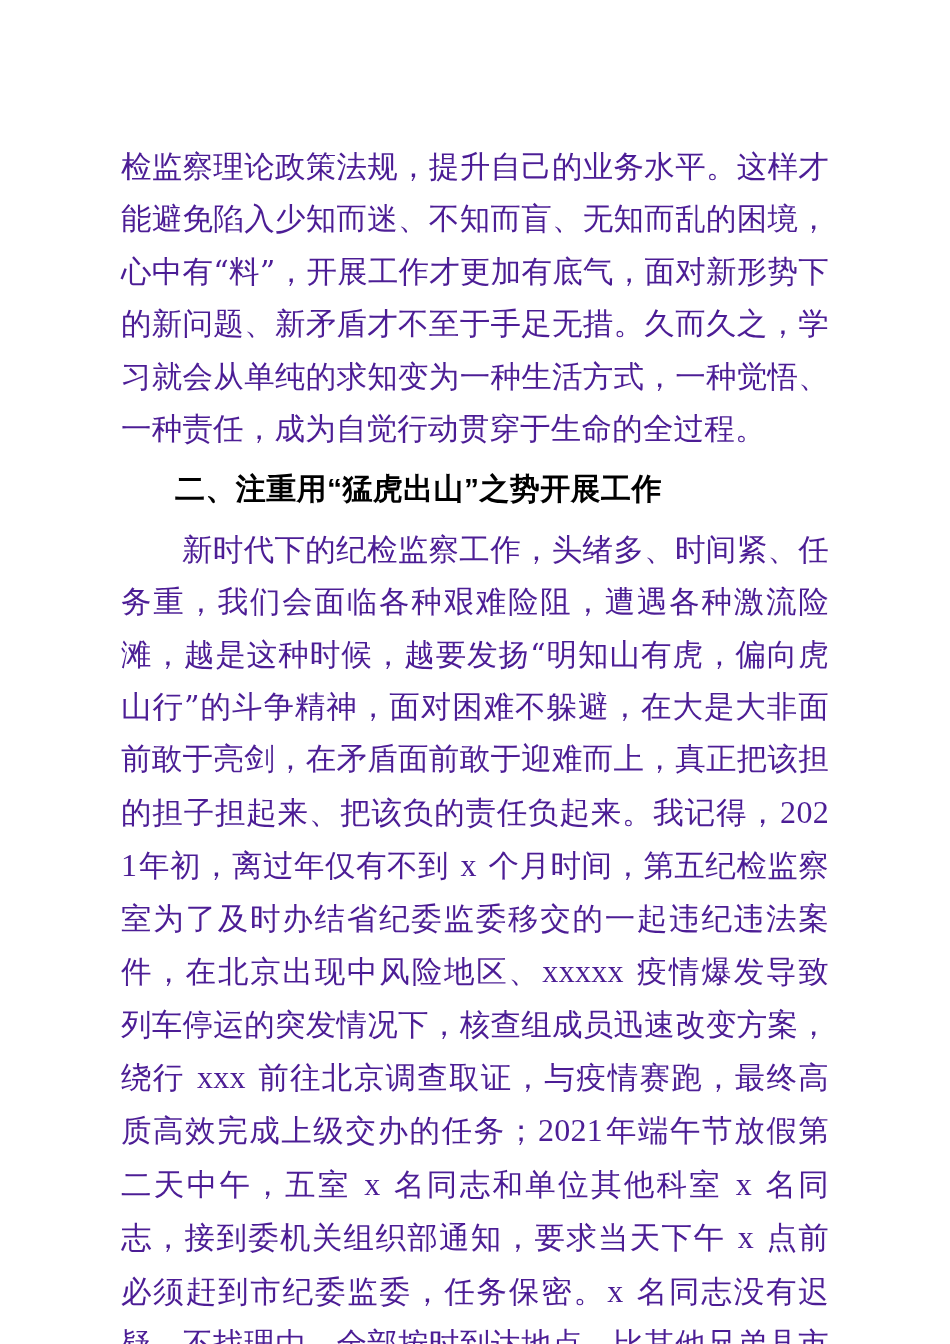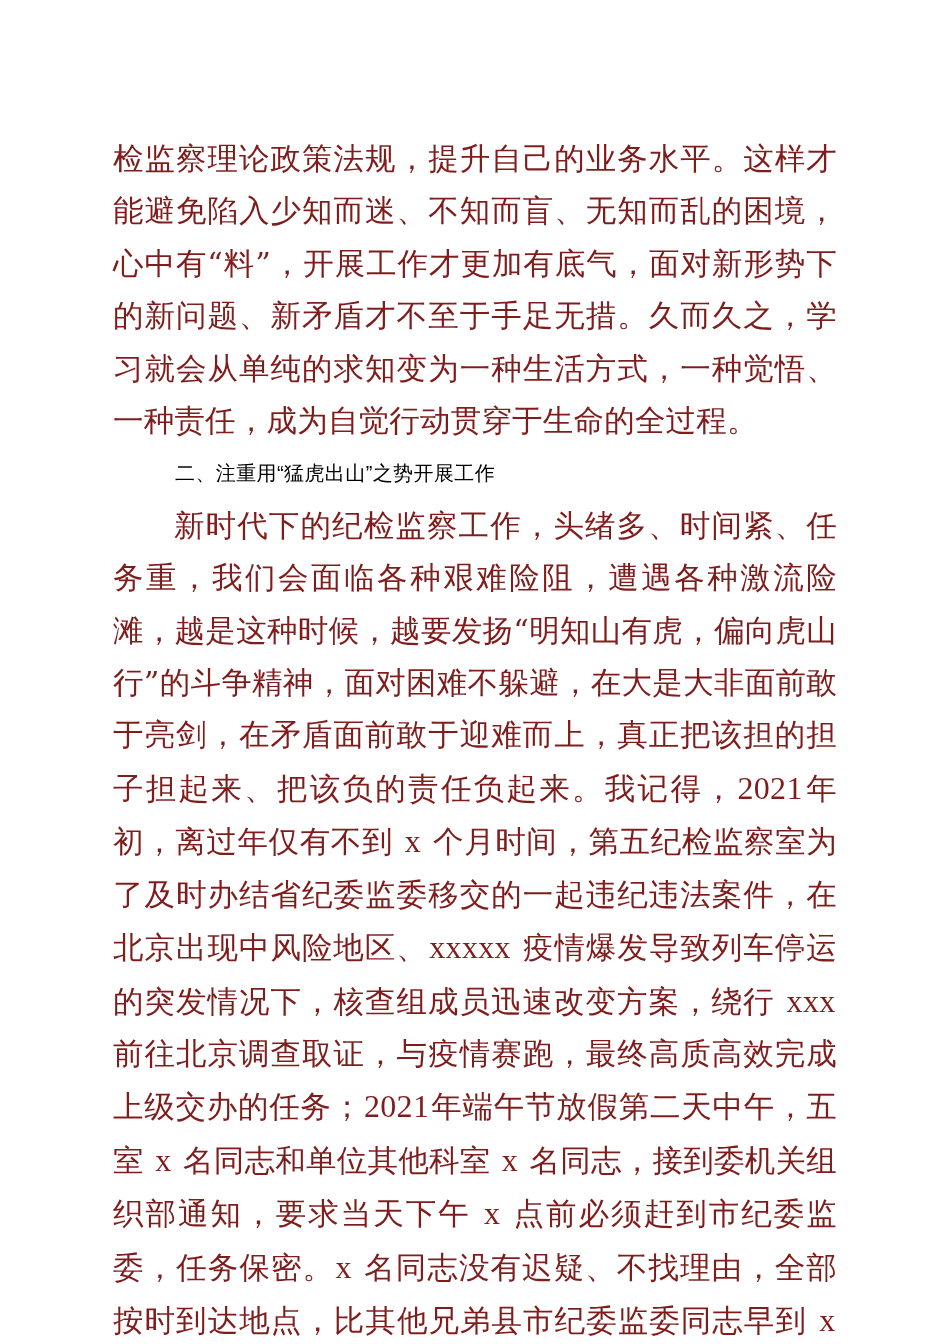--- a/index.html
+++ b/index.html
@@ -28,42 +28,42 @@
     left: 113px;
     top: 133px;
     width: 724px;
   }
 
   
   .para {
     font-family: "DejaVu Serif", "Liberation Serif", serif;
     font-size: 30.5px;
     line-height: 52.4px;
-    color: #7f1d1d;
+    color: #4c1d95;
     text-align: justify;
     text-justify: inter-ideograph;
     text-align-last: left;
-    margin: 0;
+    margin: 8px;
     letter-spacing: 0.2px;
     font-weight: 400;
     word-break: break-all;
   }
   .para.indent {
     text-indent: 61px;
   }
   .para.cont {
     text-indent: 0;
   }
 
   
   .heading {
     font-family: "Liberation Sans", "DejaVu Sans", sans-serif;
-    font-size: 20px;
+    font-size: 30px;
     line-height: 52.4px;
-    font-weight: 400;
+    font-weight: 700;
     color: #000000;
     margin: 0;
     text-indent: 62px;
     letter-spacing: 0.4px;
     white-space: nowrap;
   }
 
   
   .lat {
     font-family: "Liberation Serif", "DejaVu Serif", serif;

